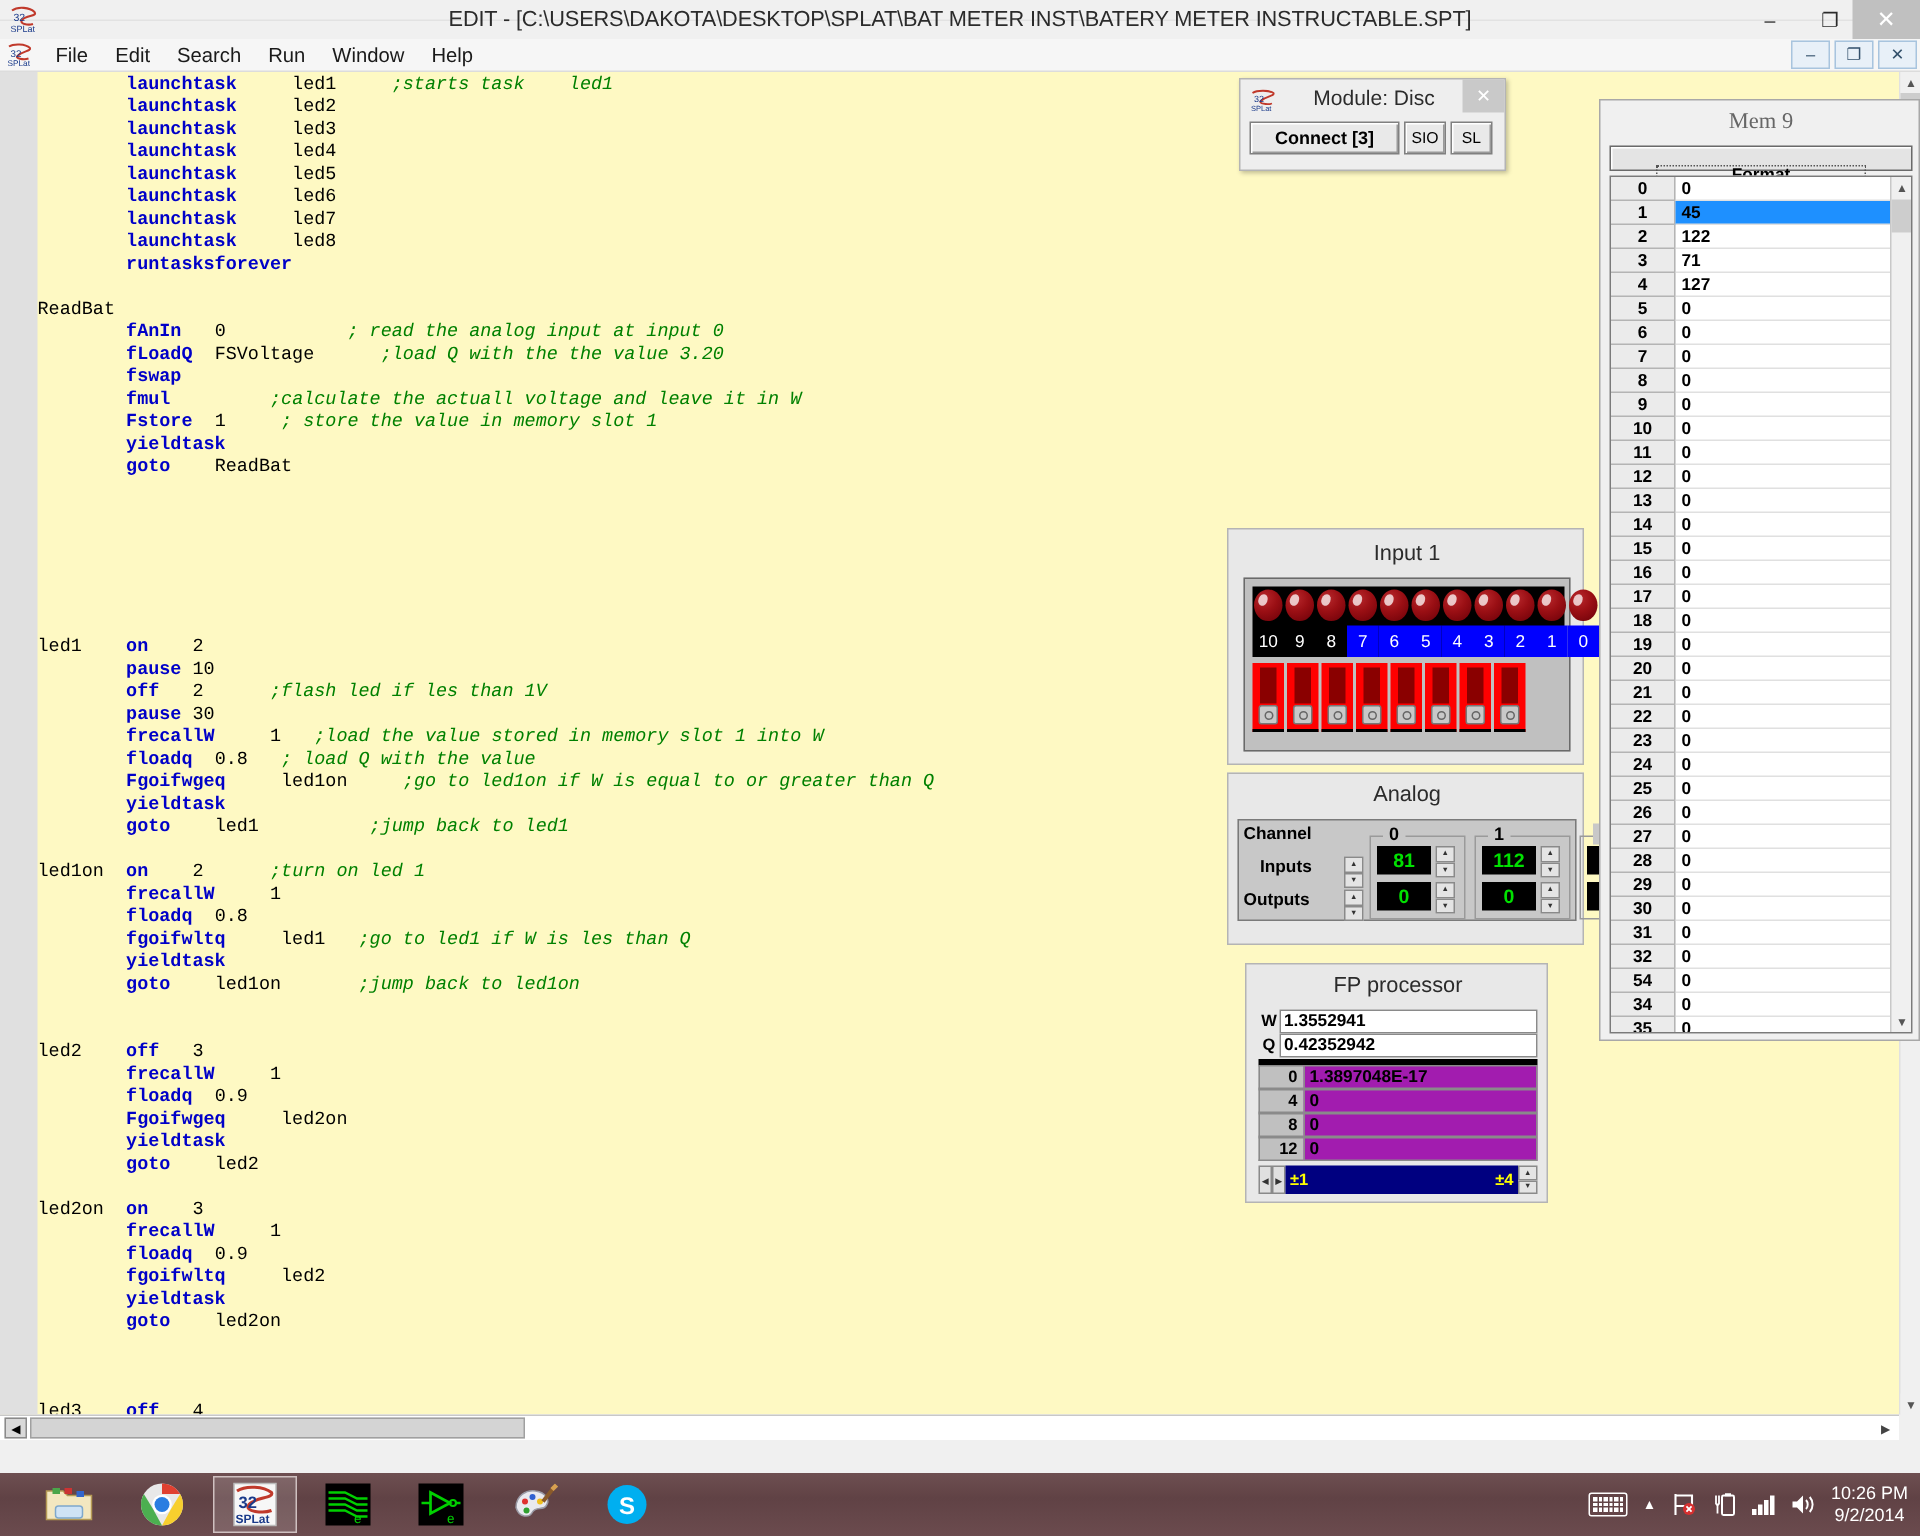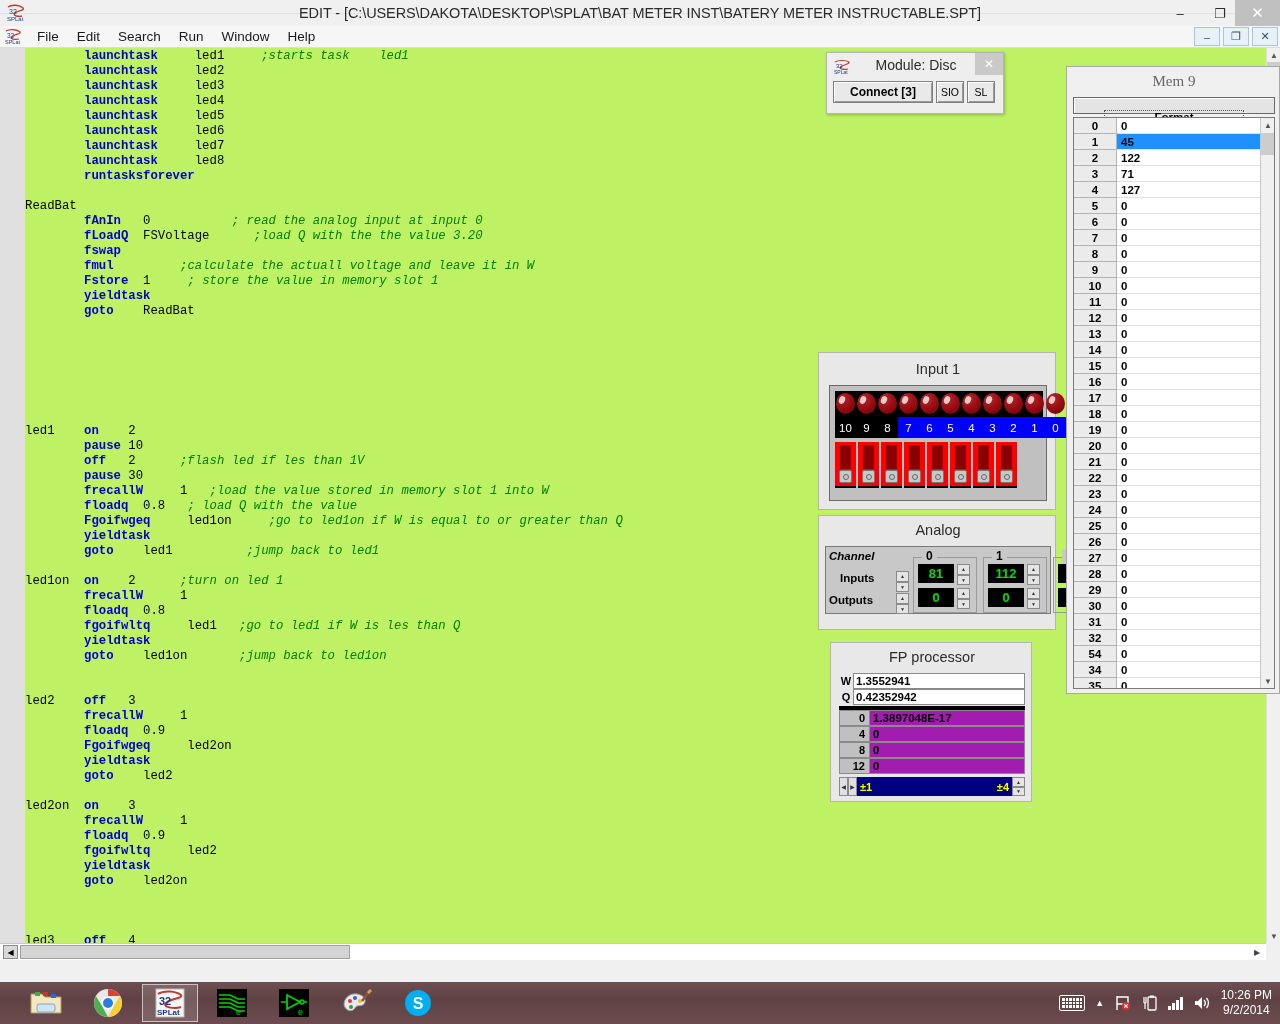--- a/index.html
+++ b/index.html
@@ -50,21 +50,21 @@
   }
   .mdi-btns{ position:absolute; right:2px; top:1px; display:flex; gap:3px; }
   .mdi-btn{
     width:26px; height:19px; border:1px solid #a8c4de; background:#e8f0f8;
     display:flex; align-items:center; justify-content:center; font-size:11px; color:#33506b;
   }
 
   
   #editor{
     position:absolute; left:0; top:48px; width:1266px; height:895px;
-    background:#bef264; overflow:hidden;
+    background:#fef9c3; overflow:hidden;
   }
   .gutter{
     position:absolute; left:0; top:0; width:25px; height:895px; background:#e0e0e0;
   }
   .codearea{
     position:absolute; left:25px; top:0; right:0; bottom:0;
     font-family:"Liberation Mono", monospace; font-size:12.3px; line-height:15px;
     white-space:pre; color:#000; padding-top:1px;
   }
   .code-line{ height:15px; }
@@ -204,21 +204,21 @@
     font-size:14.5px; color:#2b2b2b;
   }
   .an-box{
     position:absolute; left:6px; top:30px; width:226px; height:68px;
     background:#c8c8c8; border:1px solid #7a7a7a;
   }
   .an-label{
     position:absolute; font-size:11.5px; font-weight:bold; color:#000;
     font-family:"Liberation Sans", sans-serif;
   }
-  .an-channel{ left:3px; top:3px;font-style:italic; }
+  .an-channel{ left:3px; top:3px; }
   .an-inputs{ left:14px; top:25px; }
   .an-outputs{ left:3px; top:47px; }
   .spin{
     position:absolute; width:13px; height:21px; display:flex; flex-direction:column;
   }
   .spin b{
     flex:1; background:#e4e4e4; border:1px solid #8a8a8a;
     display:flex; align-items:center; justify-content:center; font-size:5px; color:#333;
   }
   .ch-group{

